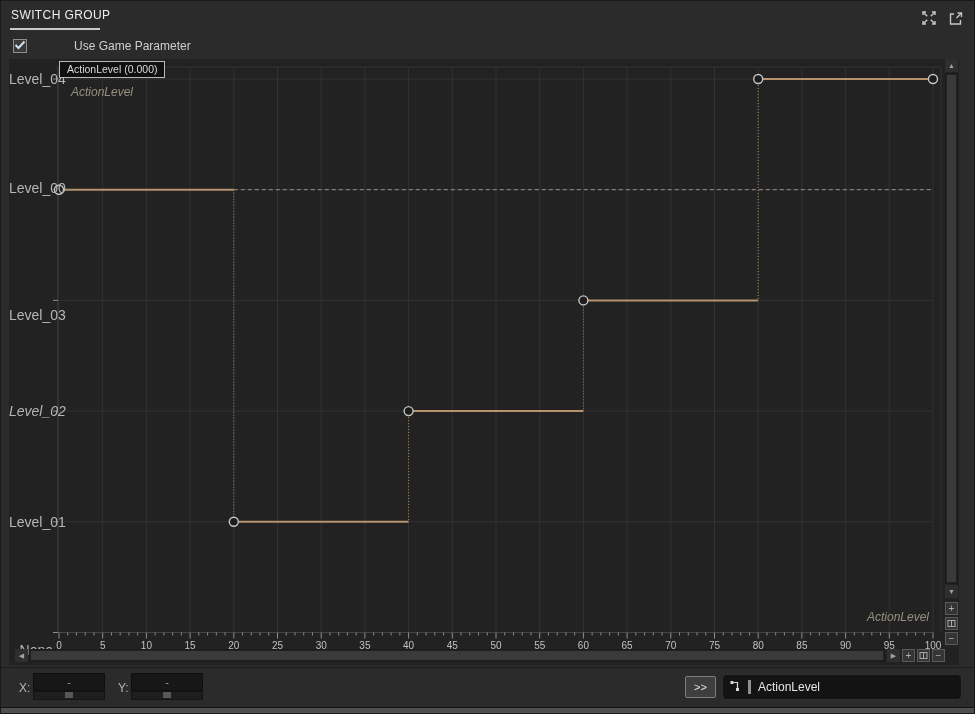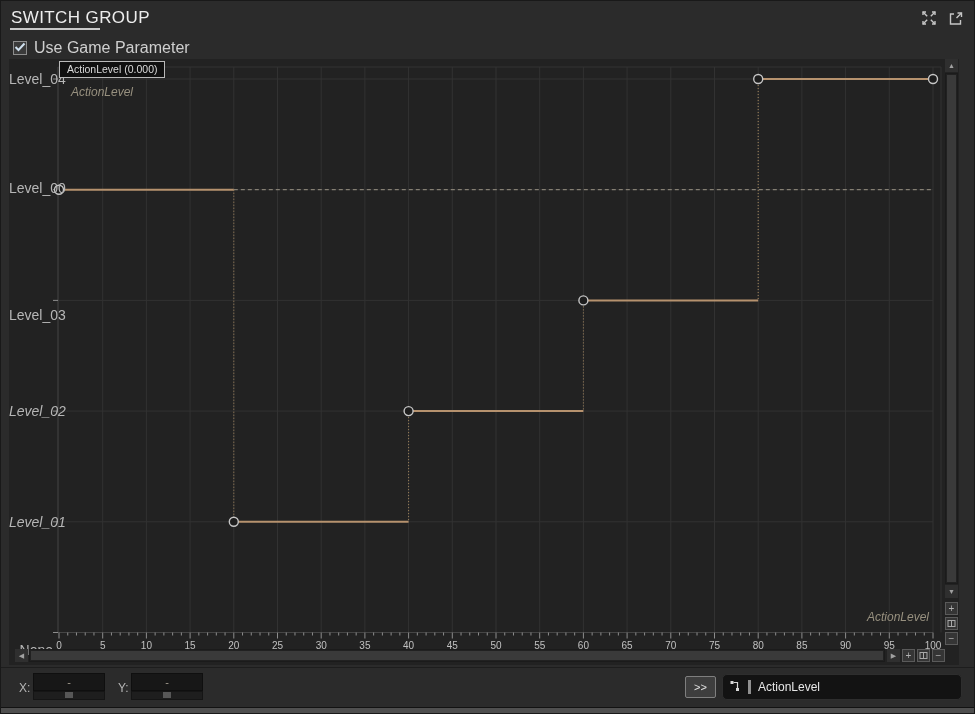--- a/index.html
+++ b/index.html
@@ -3,29 +3,29 @@
 <meta charset="utf-8">
 <style>
   html,body { margin:0; padding:0; background:#1b1b1b; }
   .panel {
     position:relative; width:975px; height:714px;
     background:#2b2b2b; overflow:hidden;
     font-family:"Liberation Sans", sans-serif;
     box-sizing:border-box; border:1px solid #191919;
   }
   
-  .title { position:absolute; left:10px; top:7px; font-size:17px; color:#ededed; letter-spacing:.4px; }
+  .title { position:absolute; left:10px; top:7px; font-size:12px; color:#ededed; letter-spacing:.4px; }
   .title-underline { position:absolute; left:9px; top:27px; width:90px; height:2px; background:#c9c9c9; }
   .tb-icons { position:absolute; right:10px; top:9px; display:flex; gap:10px; }
   .tb-icons svg { display:block; }
   
   .gp-row { position:absolute; left:12px; top:38px; display:flex; align-items:center; gap:7px; }
   .checkbox { width:12px; height:12px; background:#3a3a3a; border:1px solid #8d8d8d; position:relative; }
   .checkbox svg { position:absolute; left:-1px; top:-2px; }
-  .gp-label { font-size:16px; color:#cfcfcf; }
+  .gp-label { font-size:12px; color:#cfcfcf;margin-left:40px; }
   
   .graph { position:absolute; left:8px; top:58px; width:950px; height:606px; background:#222222; }
   #plot-svg { position:absolute; left:0; top:0; }
   #plot-svg text { font-family:"Liberation Sans", sans-serif; }
   .y-label { position:absolute; left:0; width:44px; text-align:right; font-size:14px; color:#b6b6b6; line-height:12px; }
   .tooltip { position:absolute; left:50px; top:2px; border:1px solid #b9b9b9; background:#101010;
              color:#dadada; font-size:10.5px; padding:1px 7px 2px; white-space:nowrap; }
   .curve-label-top { position:absolute; left:62px; top:26px; font-style:italic; font-size:12px; color:#97907f; }
   .curve-label-bottom { position:absolute; right:30px; top:551px; font-style:italic; font-size:12px; color:#97907f; }
   
@@ -266,21 +266,21 @@
         <circle cx="574.4" cy="241.4" r="4.5" fill="#1d1d1d" stroke="#c6c6c6" stroke-width="1.4"></circle>
         <circle cx="749.2" cy="20" r="4.5" fill="#1d1d1d" stroke="#c6c6c6" stroke-width="1.4"></circle>
         <circle cx="924" cy="20" r="4.5" fill="#1d1d1d" stroke="#c6c6c6" stroke-width="1.4"></circle>
       </svg>
 
     <div id="y-labels">
         <div class="y-label" style="top: 14px;">Level_04</div>
         <div class="y-label" style="top: 123px;">Level_00</div>
         <div class="y-label" style="top: 250px;">Level_03</div>
         <div class="y-label" style="top: 346.1px; font-style: italic;">Level_02</div>
-        <div class="y-label" style="top: 456.8px; font-style: italic;">Level_01</div>
+        <div class="y-label" style="top: 456.8px;">Level_01</div>
         <div class="y-label" style="top: 585px;">None</div>
       </div>
 
     <div class="tooltip">ActionLevel (0.000)</div>
     <div class="curve-label-top">ActionLevel</div>
     <div class="curve-label-bottom">ActionLevel</div>
 
     <div class="sb-btn" style="left:936px; top:0px;">▲</div>
     <div class="sb-track" style="left:936px; top:14px; width:13px; height:511px;">
       <div class="sb-thumb"></div>

